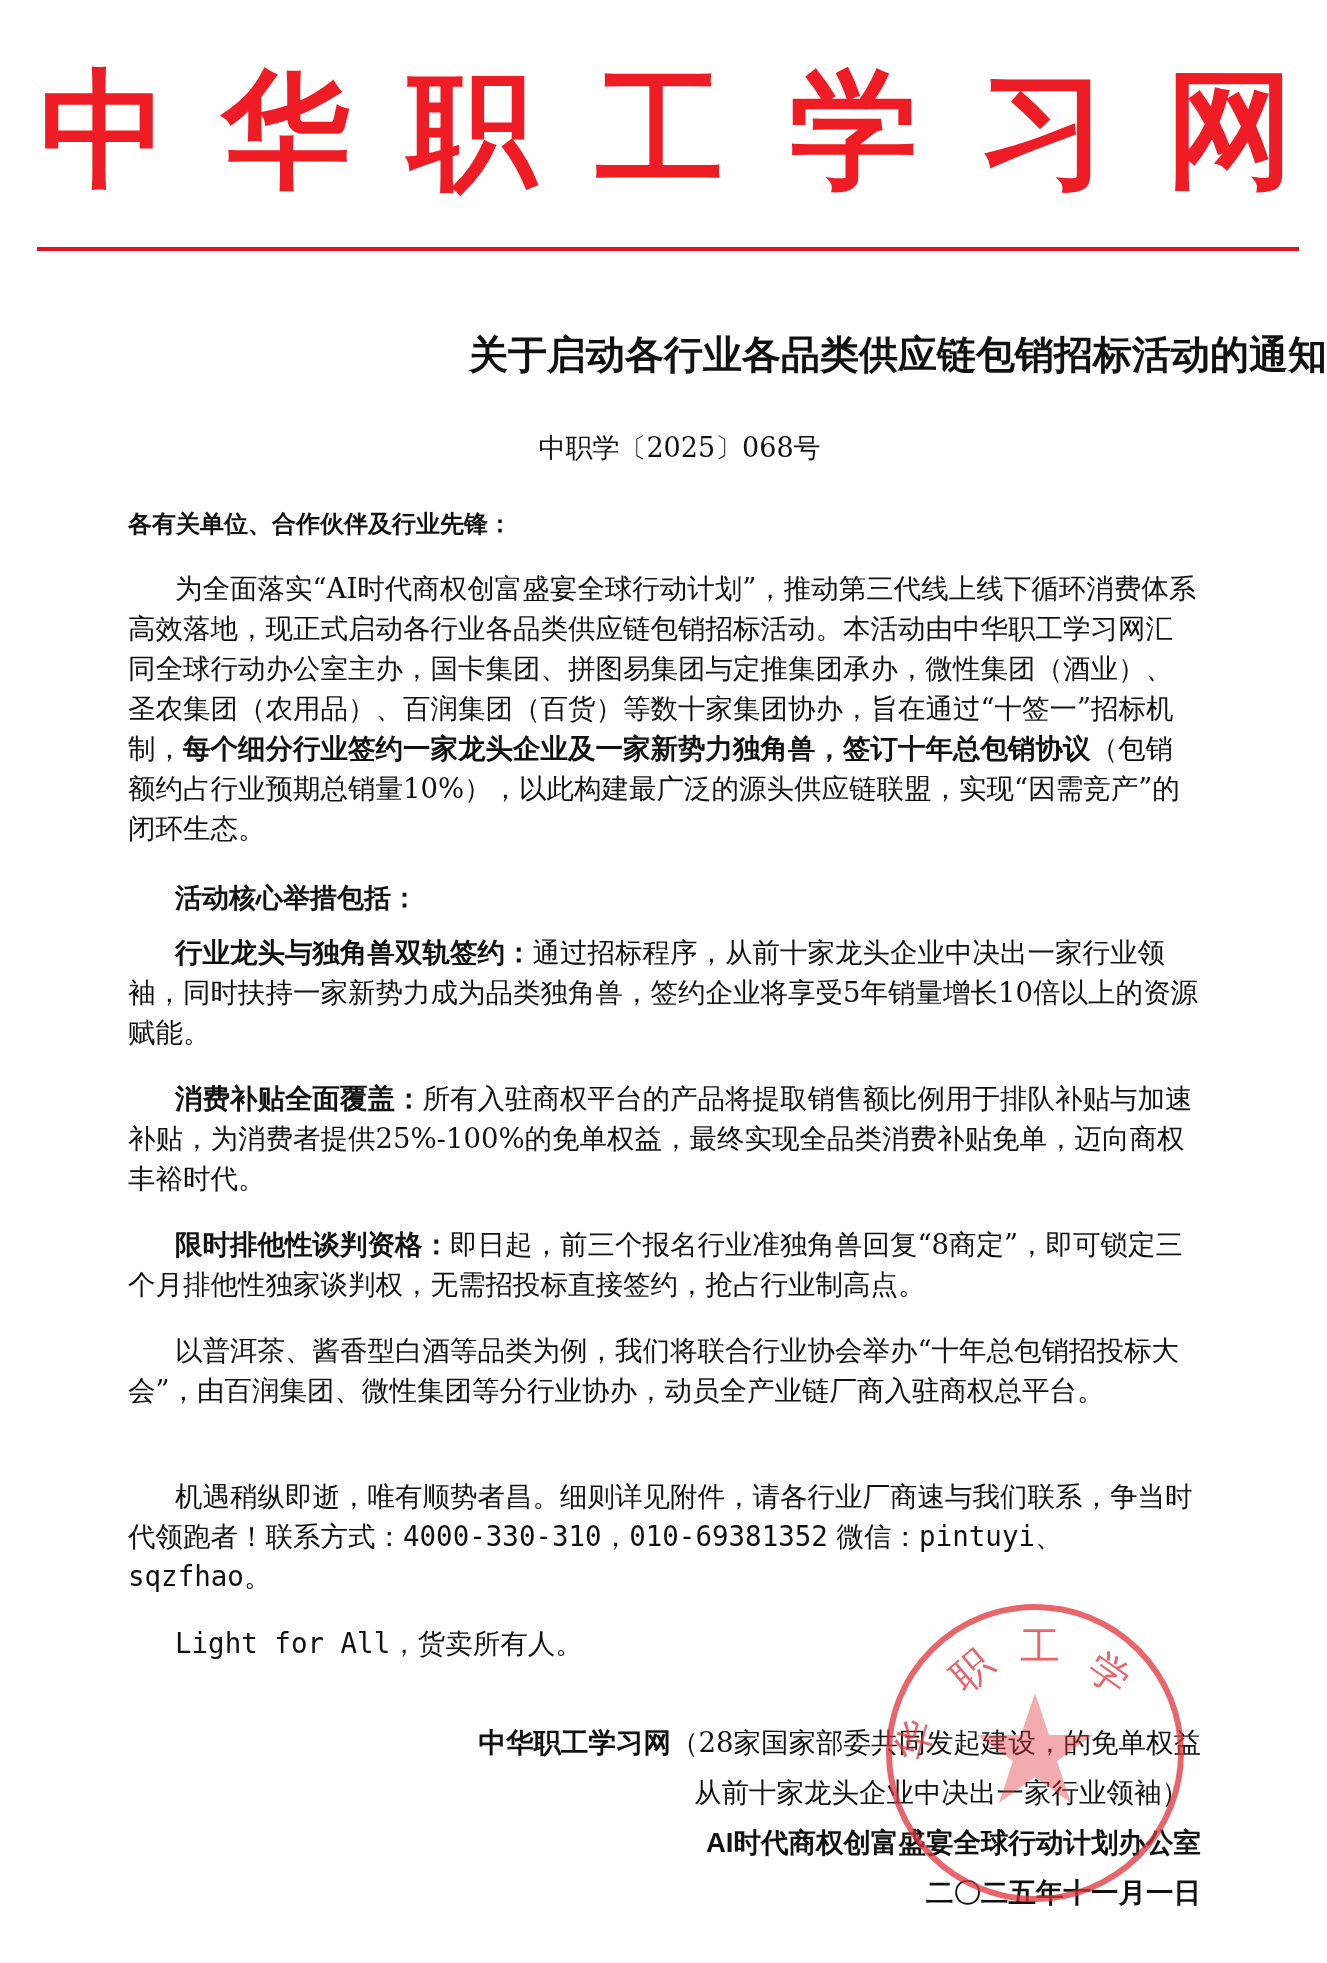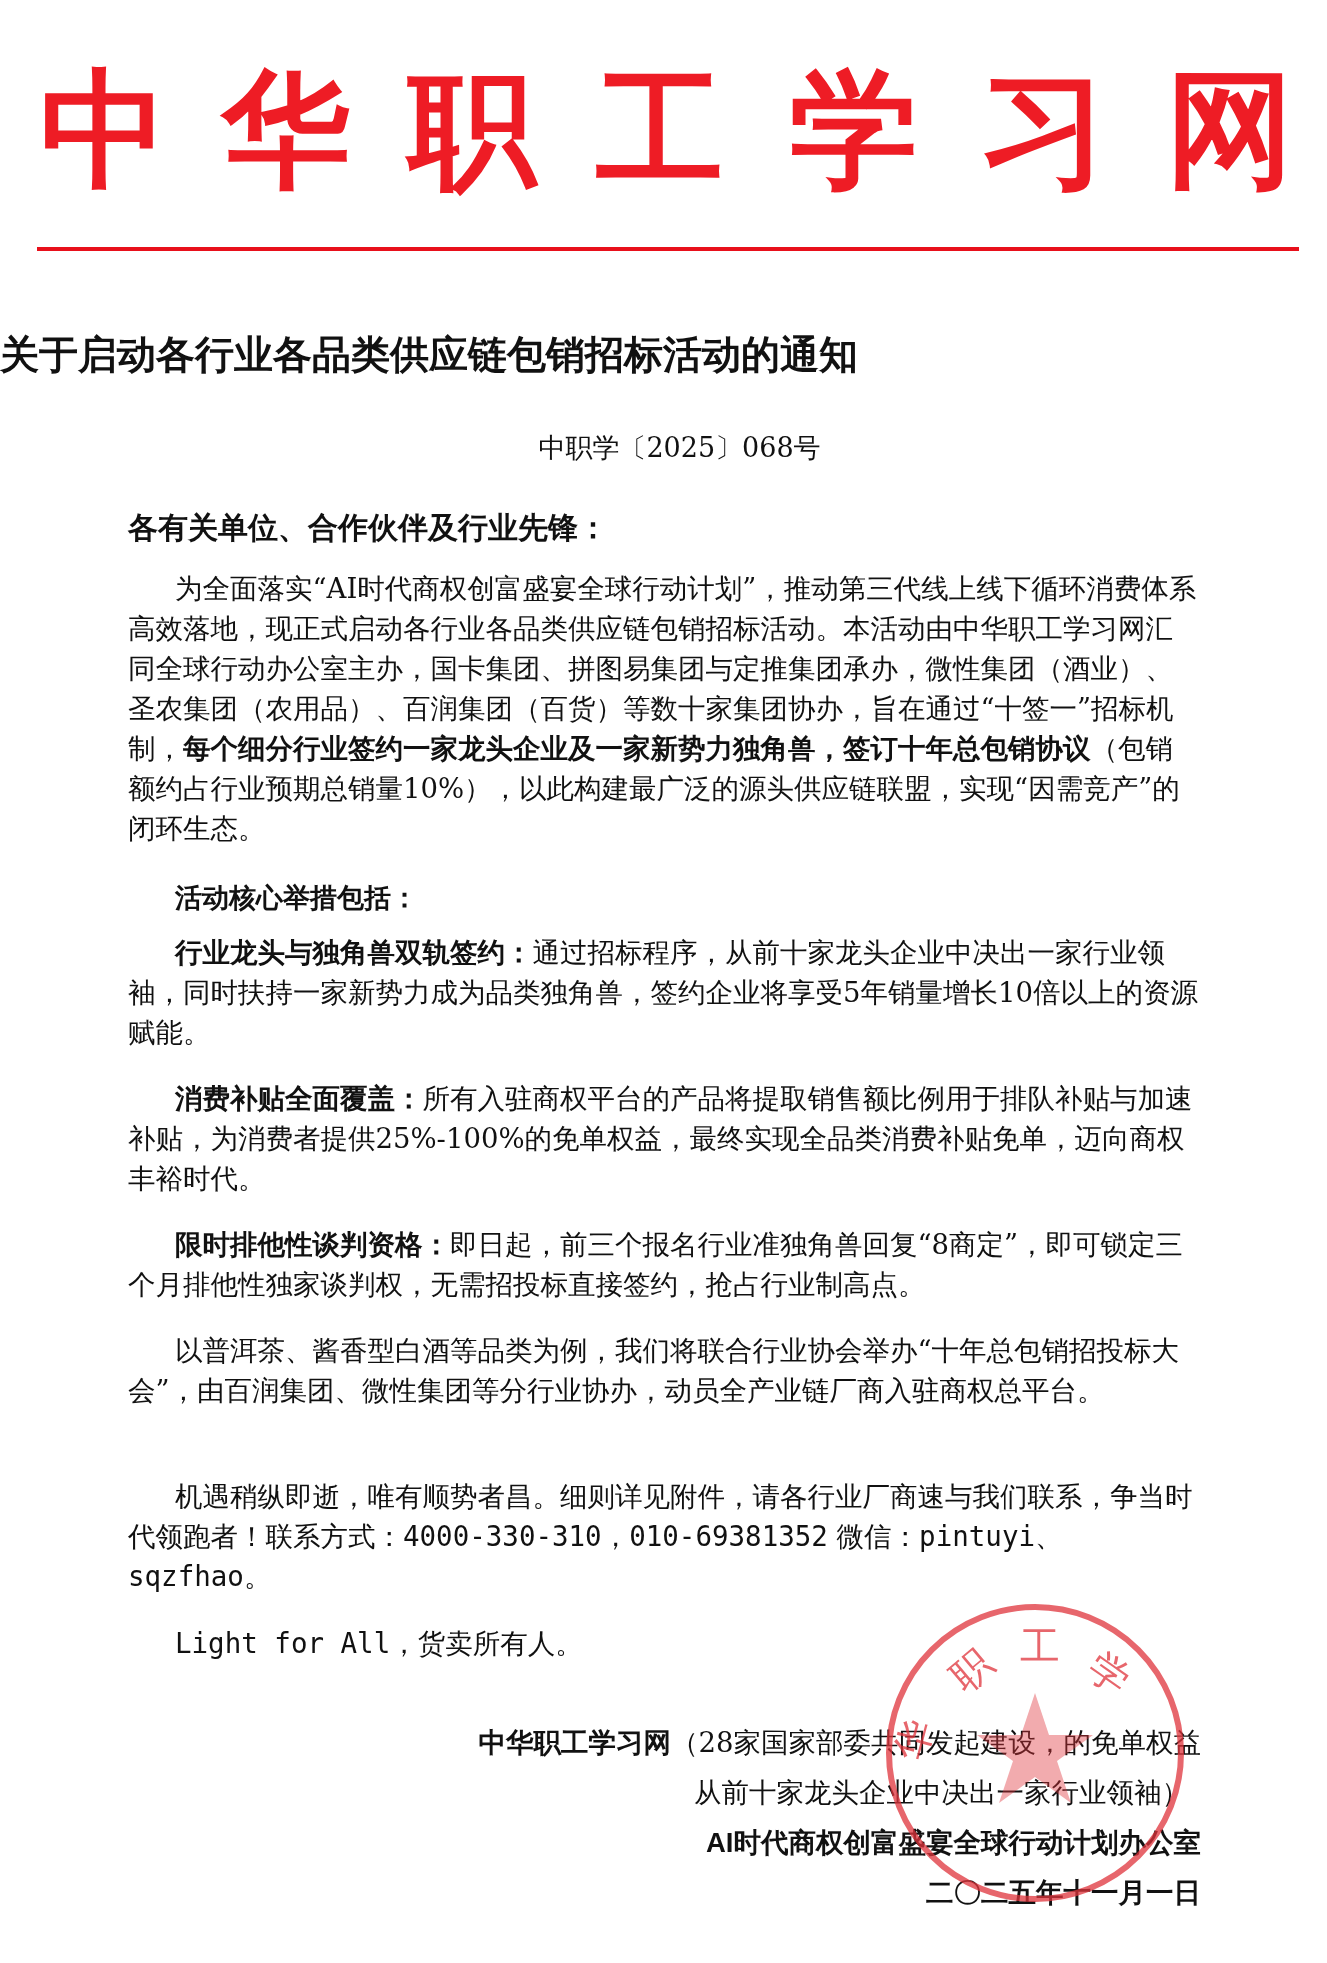--- a/index.html
+++ b/index.html
@@ -2,25 +2,25 @@
 <html><head>
 <meta charset="utf-8">
 <style>
   html, body { margin:0; padding:0; background:#ffffff; }
   body { width:1327px; height:1963px; position:relative; overflow:hidden;
          font-family:"DejaVu Serif","Liberation Serif",serif; color:#111; }
   .masthead { position:absolute; left:0; top:55px; width:1327px; height:150px; }
   .masthead-char { position:absolute; top:0; font-family:"DejaVu Sans","Liberation Sans",sans-serif;
          font-weight:bold; font-size:128px; line-height:150px; color:#ee1c25; }
   .red-rule { position:absolute; left:37px; top:247px; width:1262px; height:4px; background:#e8101b; }
-  .title { position:absolute; left:0; width:1327px; top:328px; text-align:left;
+  .title { position:absolute; left:0; width:1327px; top:328px; text-align:right;
            font-family:"DejaVu Sans","Liberation Sans",sans-serif; font-weight:bold; font-size:39px; letter-spacing:0px; }
   .docno { position:absolute; left:0; width:1327px; top:430px; text-align:center; font-size:27px;margin-left:16px; }
   .salutation { position:absolute; left:128px; top:508px;
-           font-family:Liberation Sans, sans-serif; font-weight:bold; font-size:30px; }
+           font-family:Liberation Sans, sans-serif; font-weight:bold; font-size:24px; }
   .para { position:absolute; left:128px; width:1072px; font-size:27.5px; line-height:40px; text-indent:47px; }
   .para b { font-family:"DejaVu Sans","Liberation Sans",sans-serif; font-weight:bold;text-align:center; }
   .heading { position:absolute; left:175px; top:880px; font-family:"DejaVu Sans","Liberation Sans",sans-serif;
            font-weight:bold; font-size:27px;text-align:right; }
   .mono { font-family:"DejaVu Sans Mono","Liberation Mono",monospace;margin-top:47px; }
   .sig { position:absolute; right:126px; text-align:right; font-size:27.5px; }
   .sig b { font-family:Liberation Sans, sans-serif; font-weight:bold;text-align:center; }
   .stamp { position:absolute; left:880px; top:1598px; width:310px; height:310px; opacity:0.75; pointer-events:none; }
 </style>
 </head>

